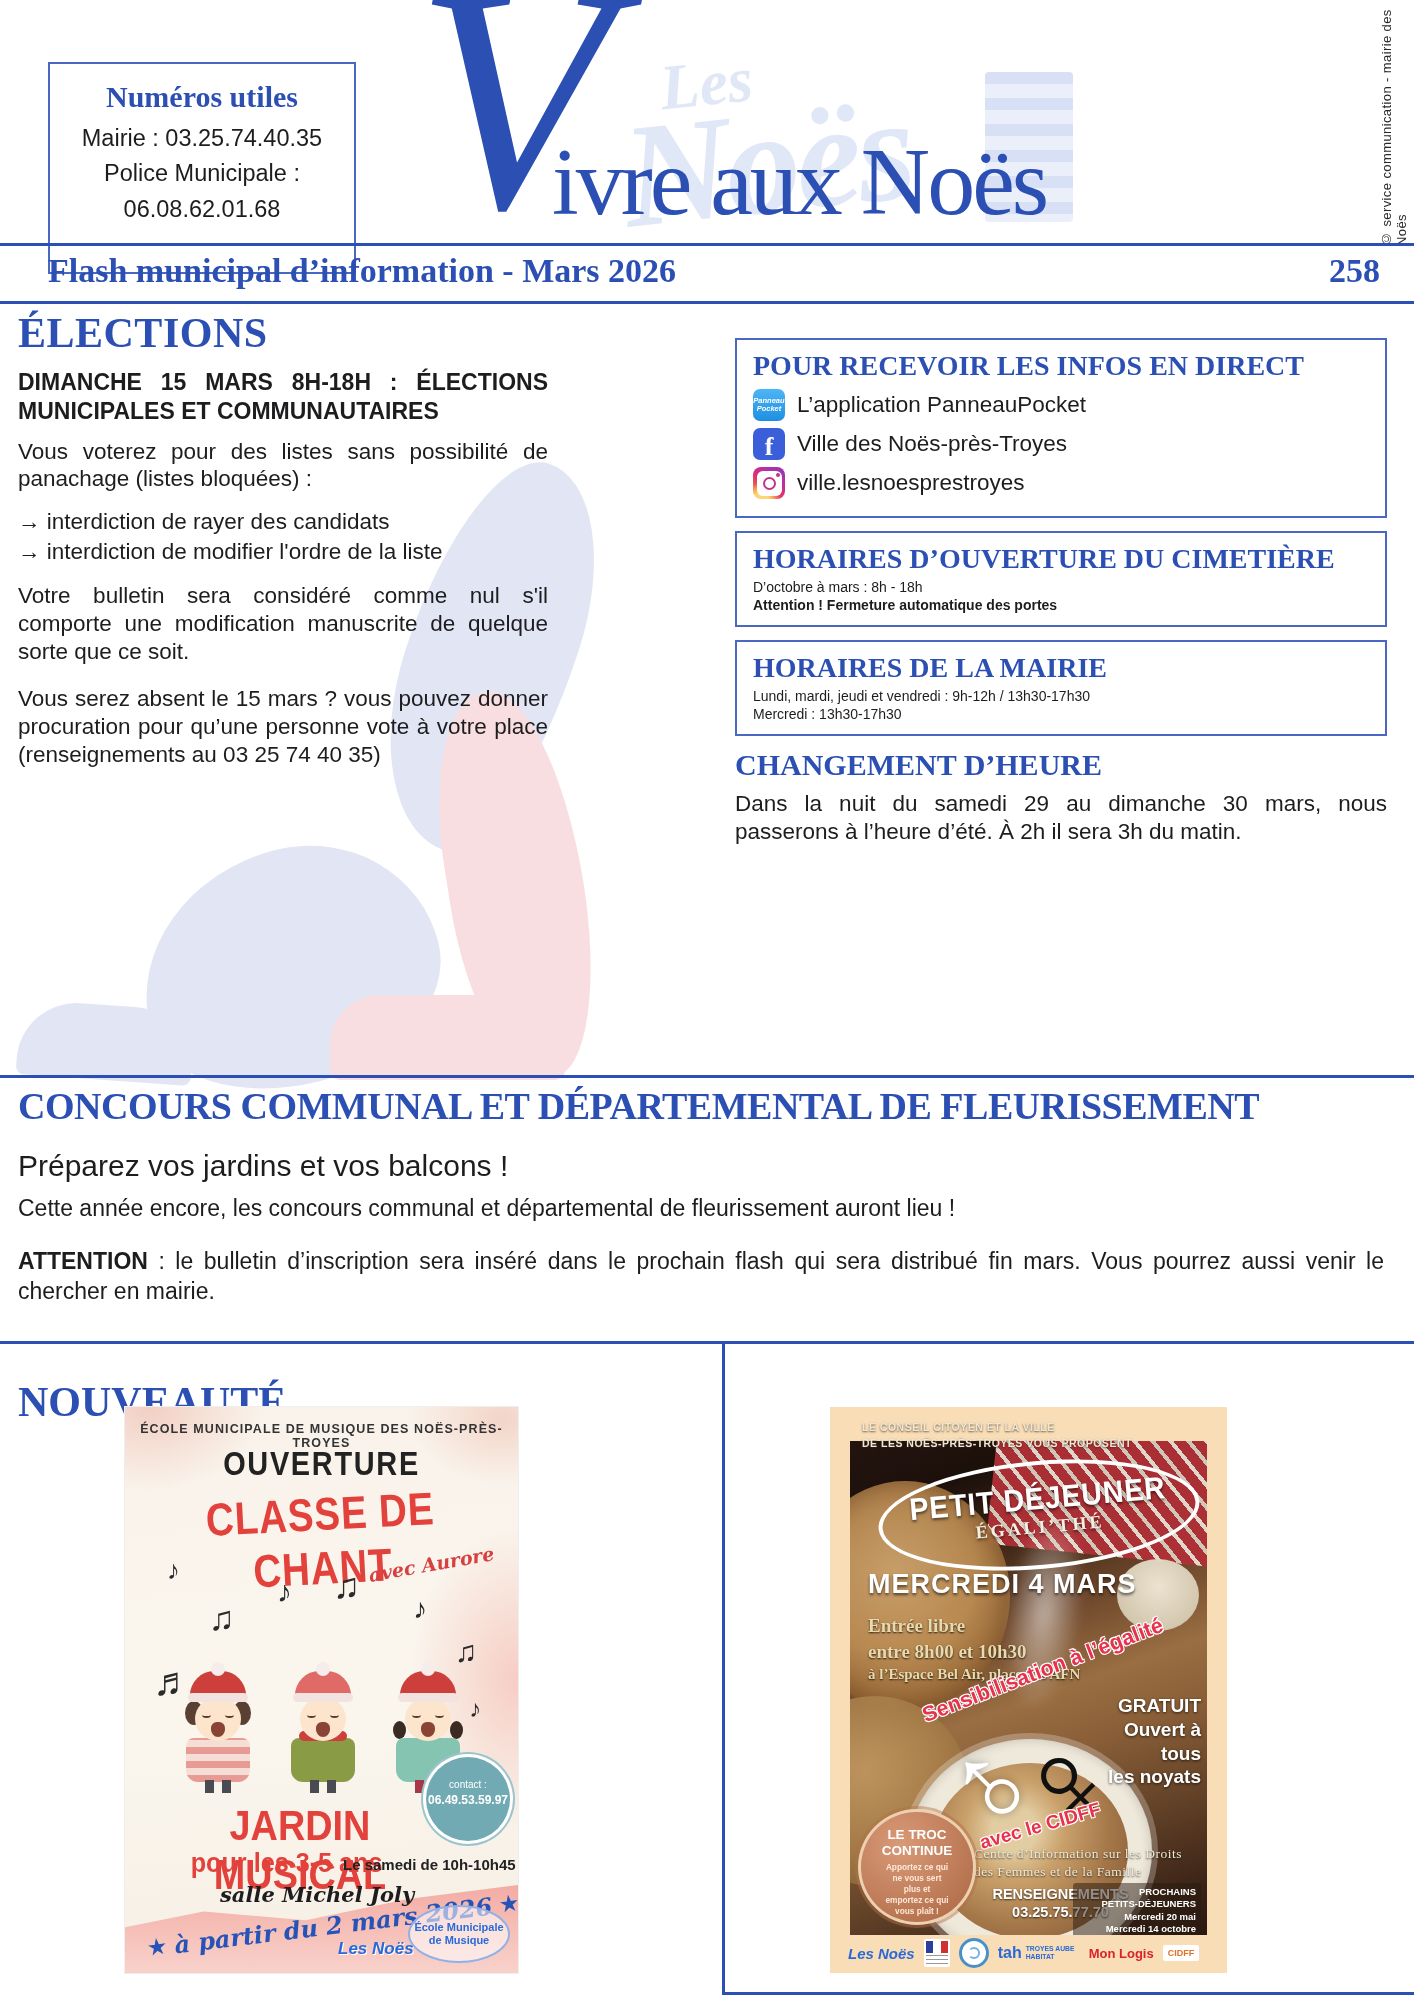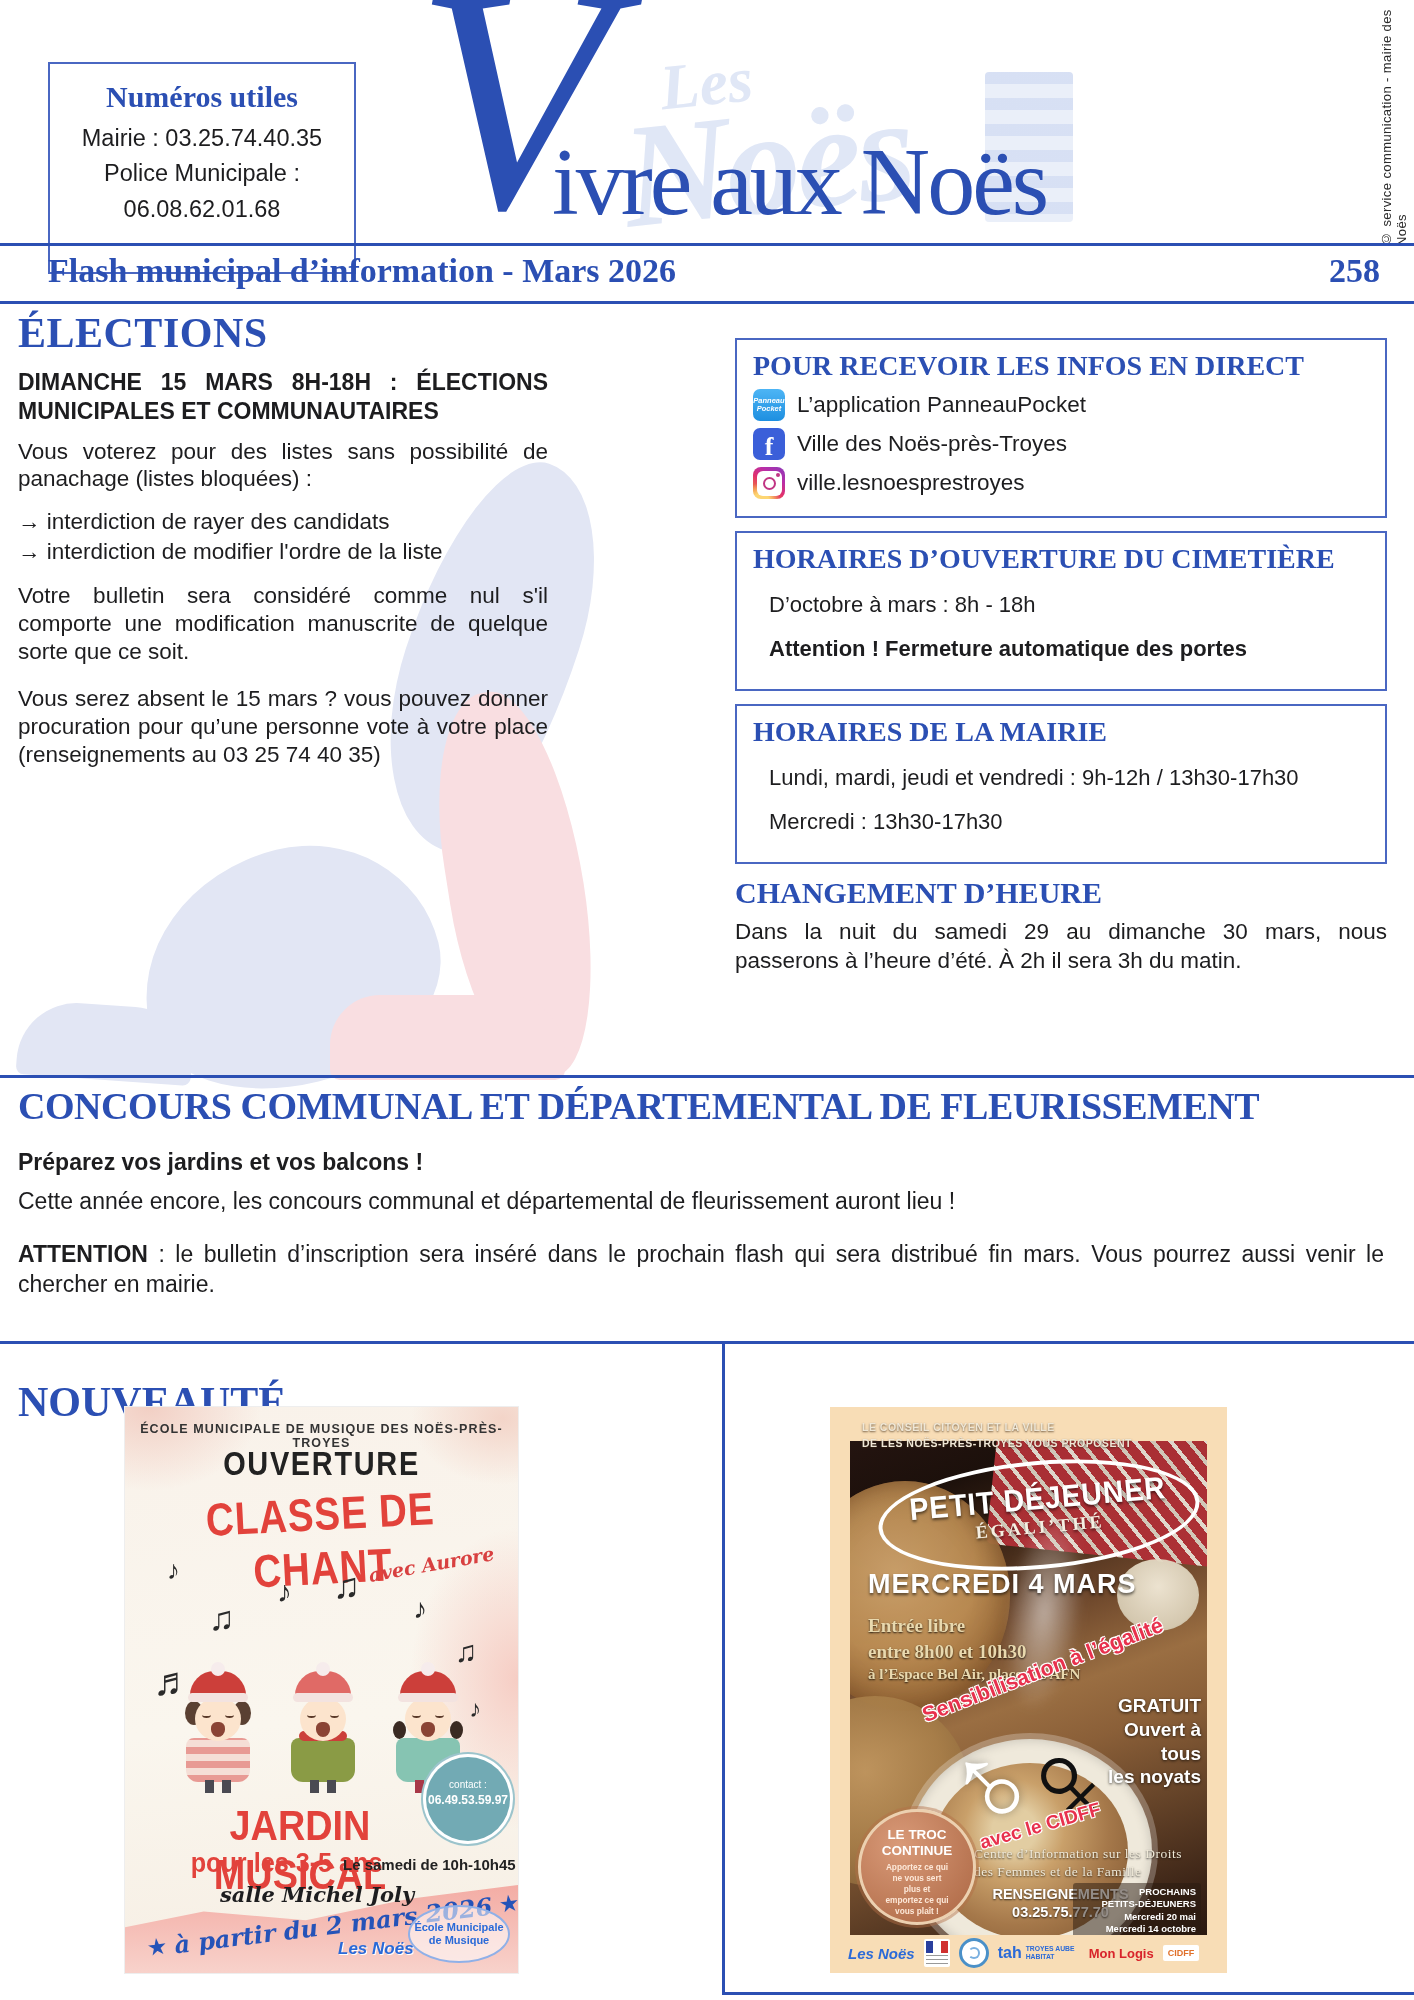--- a/index.html
+++ b/index.html
@@ -56,30 +56,30 @@
   .soc{display:flex;align-items:center;gap:12px;margin:7px 0;font-size:22.5px}
   .icon-pp{width:32px;height:32px;border-radius:7px;flex:0 0 32px;background:linear-gradient(180deg,#4db5f5,#1e8fe0);color:#fff;display:flex;flex-direction:column;align-items:center;justify-content:center;font:italic 700 7.5px/1.15 "Liberation Sans",sans-serif}
   .icon-fb{width:32px;height:32px;border-radius:7px;flex:0 0 32px;background:#3b5fd9;color:#fff;display:flex;align-items:flex-end;justify-content:center;font:700 26px/1 "Liberation Serif",serif;overflow:hidden}
   .icon-ig{width:32px;height:32px;border-radius:8px;flex:0 0 32px;position:relative;background:
       radial-gradient(circle at 25% 110%,#fdd673 0 20%,rgba(0,0,0,0) 45%),
       linear-gradient(35deg,#f5a623 0%,#e1306c 45%,#b92ea8 70%,#8a3ab9 100%)}
   .icon-ig::before{content:"";position:absolute;inset:3.5px;background:#fff;border-radius:6px}
   .icon-ig::after{content:"";position:absolute;inset:9.5px;border:2.5px solid #c13584;border-radius:50%}
   .icon-ig .dot{position:absolute;top:5.5px;right:5.5px;width:4px;height:4px;border-radius:50%;background:#c13584;z-index:1}
   .ibox2{margin-top:13px}
-  .ibox p{margin:16px;font-size:22px;line-height:1.27}
+  .ibox p{margin:0;font-size:14px;line-height:1.27}
   .boldline{font-weight:700}
   .heure-h{margin:12px 0 0;font:700 30px/1.1 "Liberation Serif",serif;color:var(--blue)}
   .heure-p{margin:9px 0 0;font-size:22.5px;line-height:1.27;text-align:justify}
 
   
   .fleur{position:absolute;left:0;top:1075px;width:1414px;z-index:2}
   .fleur .frule{width:1414px;height:3px;background:var(--blue)}
   .fleur h2{margin:9px 0 0 18px;font:700 38px/1.05 "Liberation Serif",serif;color:var(--blue);letter-spacing:-.5px}
-  .fl-lead{margin:22px 18px 12px;font-weight:700;font-size:23px}
+  .fl-lead{margin:22px 18px 12px;font-weight:400;font-size:30px}
   .fl-p1{margin:7px 18px 0;font-size:23px}
   .fl-att{margin:25px 30px 12px 18px;font-size:23px;line-height:1.3;text-align:justify}
   .fl-att b{font-weight:700}
 
   
   .rule4{top:1341px}
   .vrule{position:absolute;left:722px;top:1341px;width:3px;height:654px;background:var(--blue);z-index:2}
   .rule5{position:absolute;left:722px;top:1992px;width:692px;height:3px;background:var(--blue);z-index:2}
   .nouv-h{position:absolute;left:18px;top:1346px;z-index:2;font:700 42px/1 "Liberation Serif",serif;color:var(--blue)}
   .rdv-h{position:absolute;left:740px;top:1346px;z-index:2;font:700 42px/1 "Liberation Serif",serif;color:var(--blue)}

